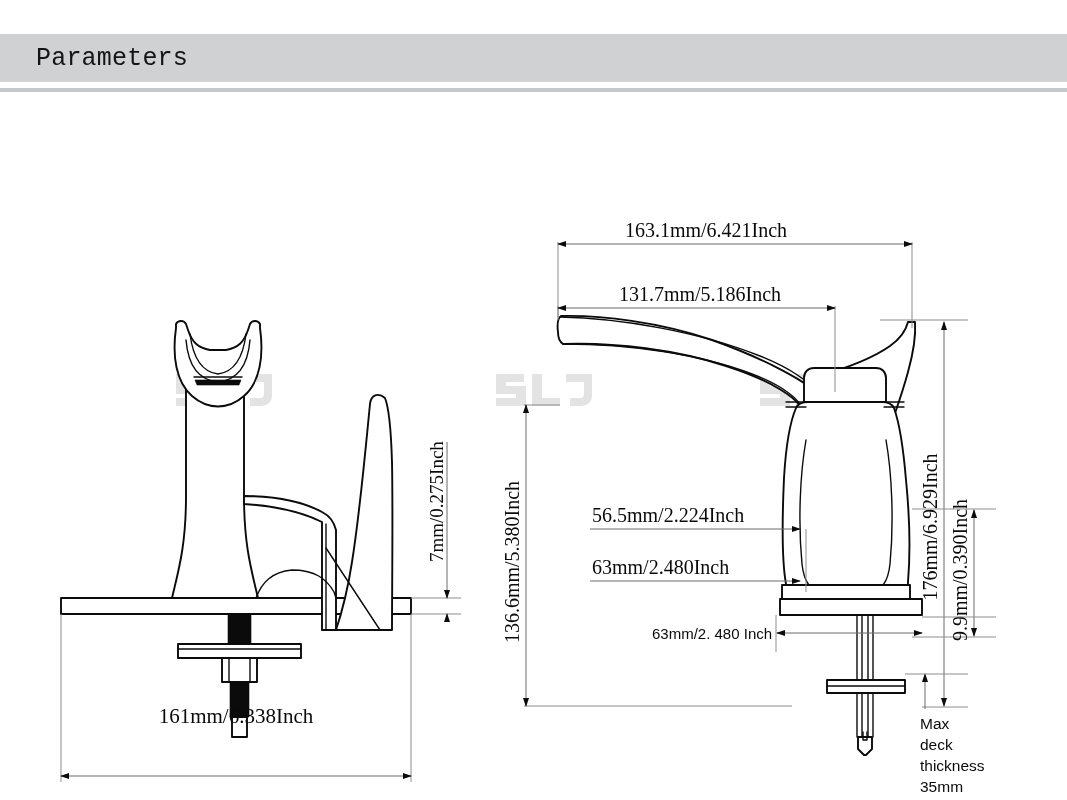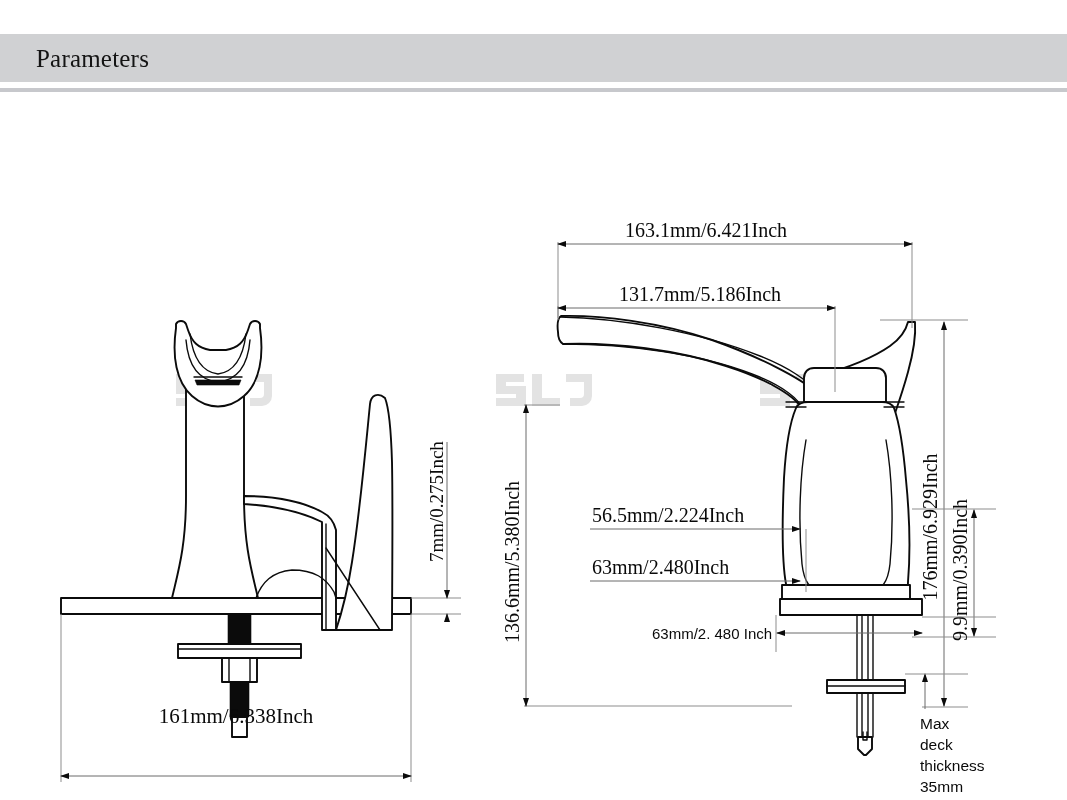--- a/index.html
+++ b/index.html
@@ -26,21 +26,21 @@
     left: 0;
     top: 34px;
     width: 1067px;
     height: 48px;
     background: #d0d1d3;
   }
   .header-title {
     position: absolute;
     left: 36px;
     top: 46px;
-    font-family: Liberation Serif, serif;
+    font-family: Liberation Mono, monospace;
     font-size: 25px;
     color: #141414;
     letter-spacing: 0.2px;
     line-height: 26px;
   }
   .header-rule {
     position: absolute;
     left: 0;
     top: 88px;
     width: 1067px;

